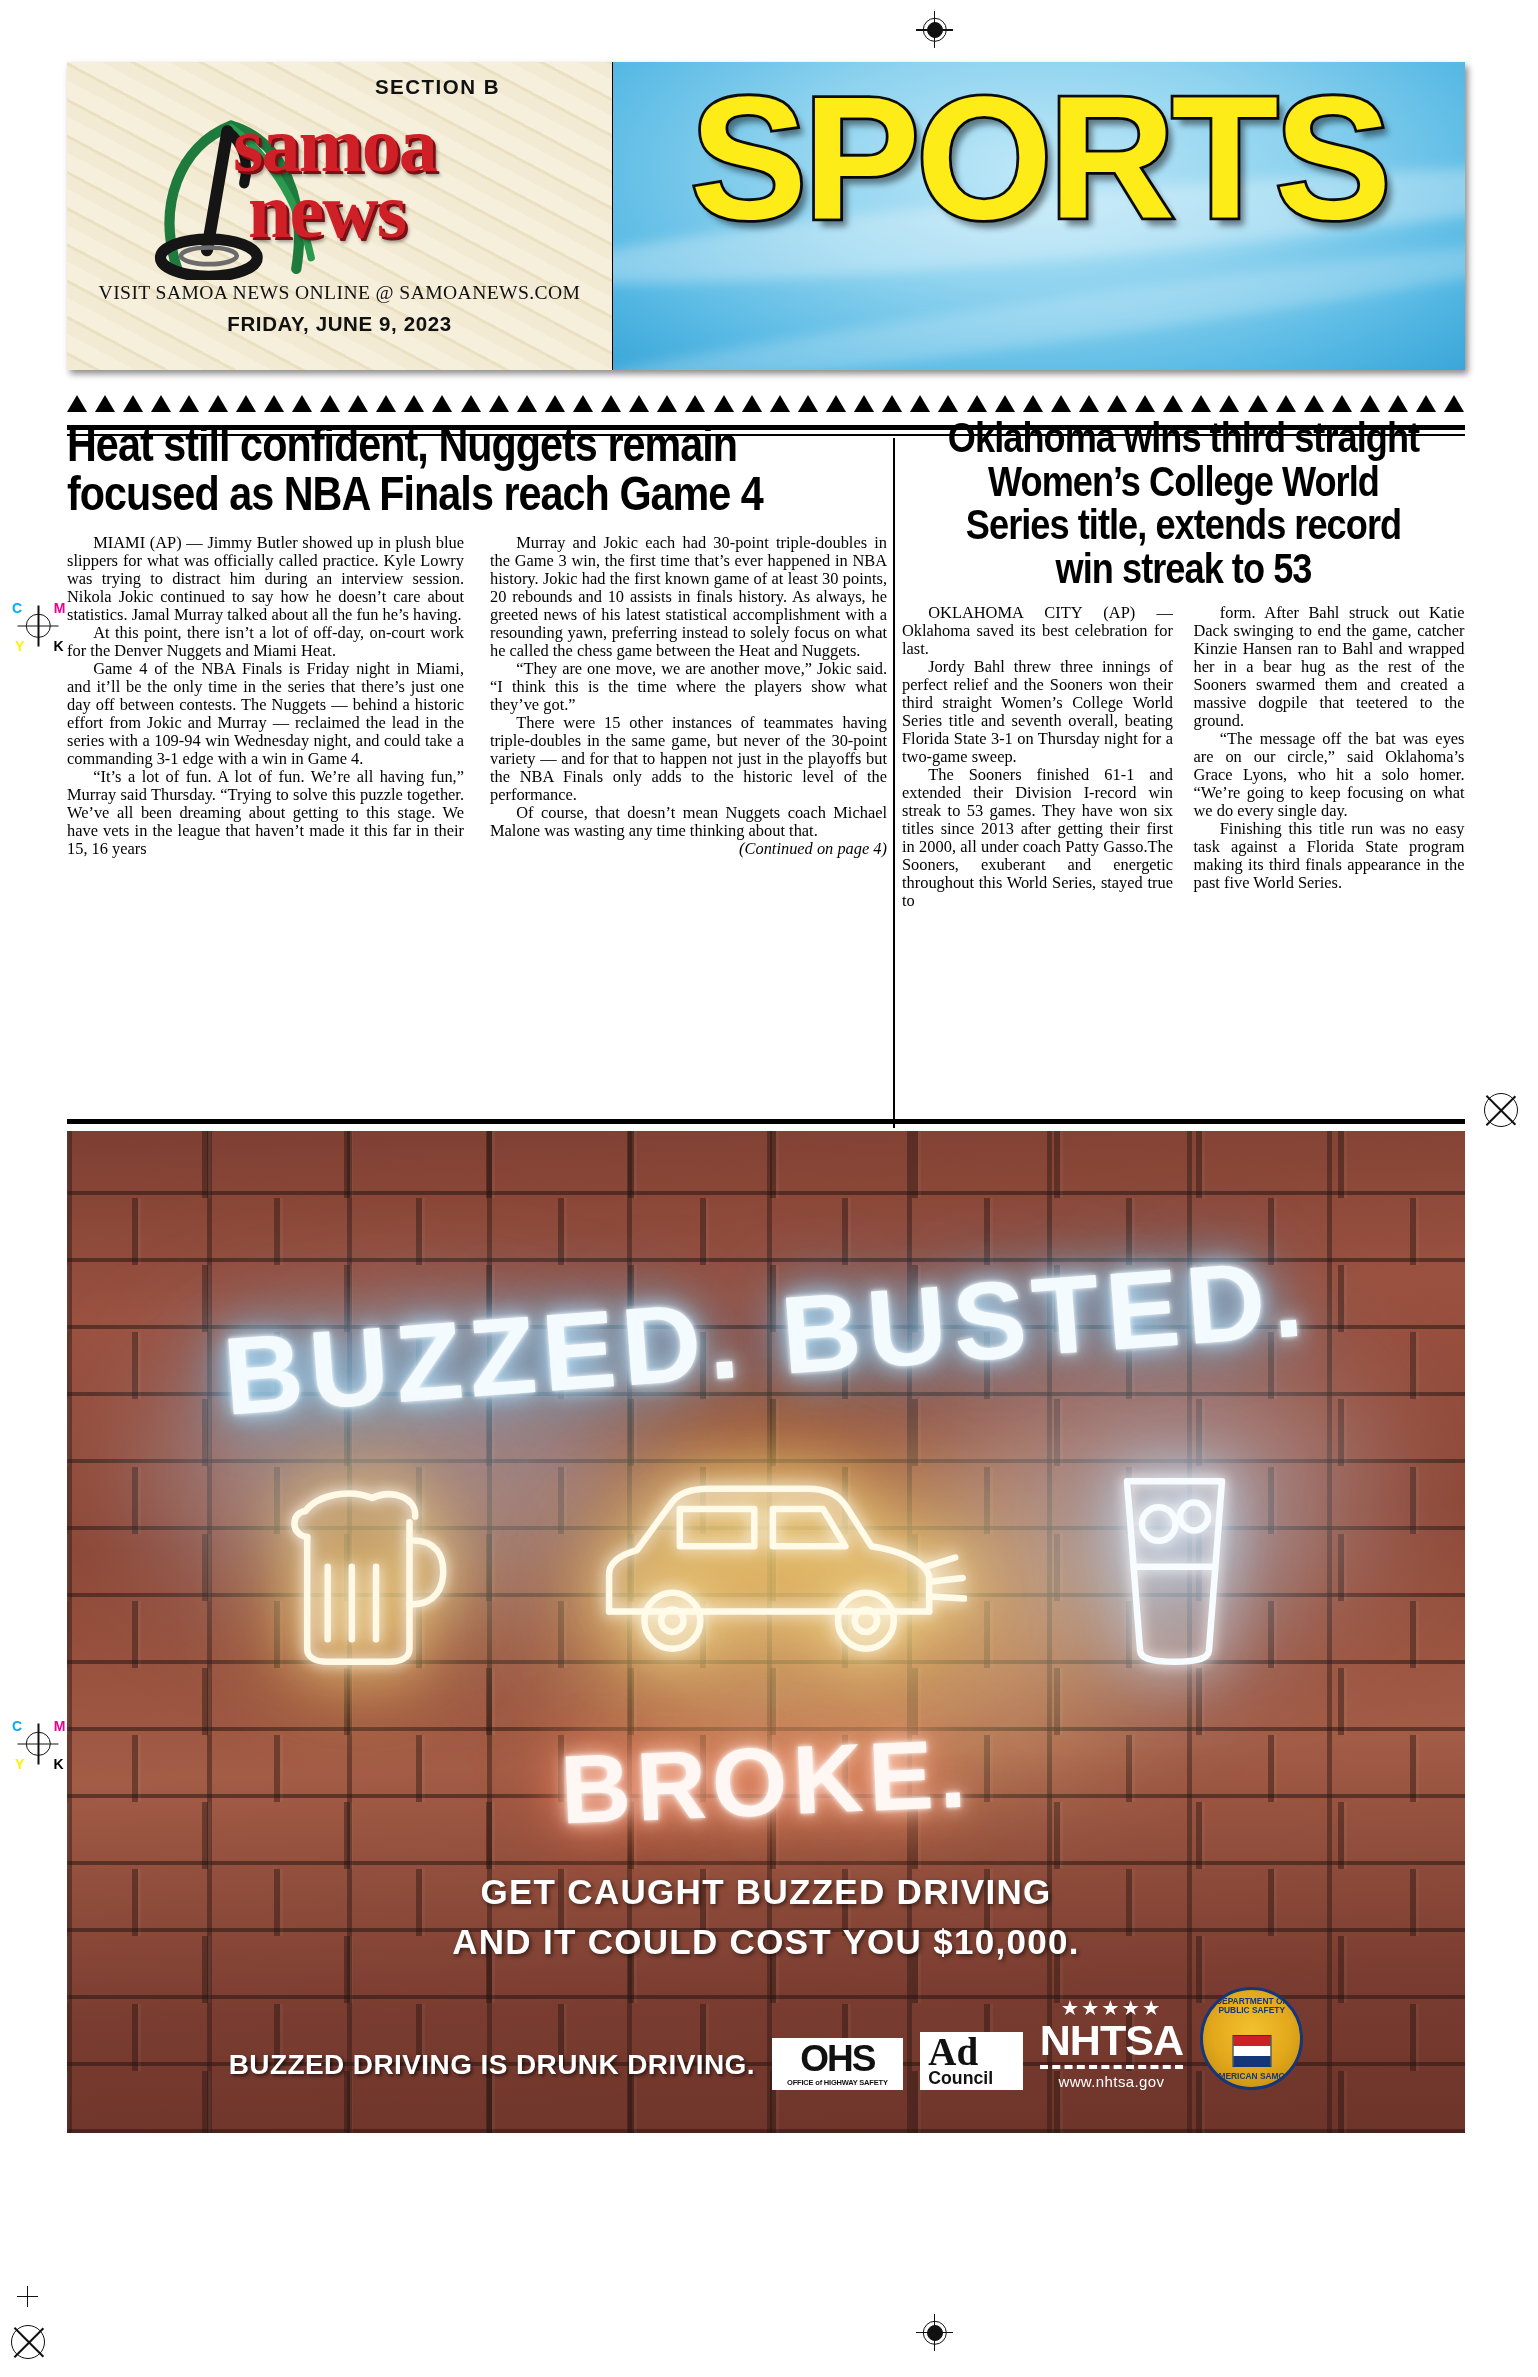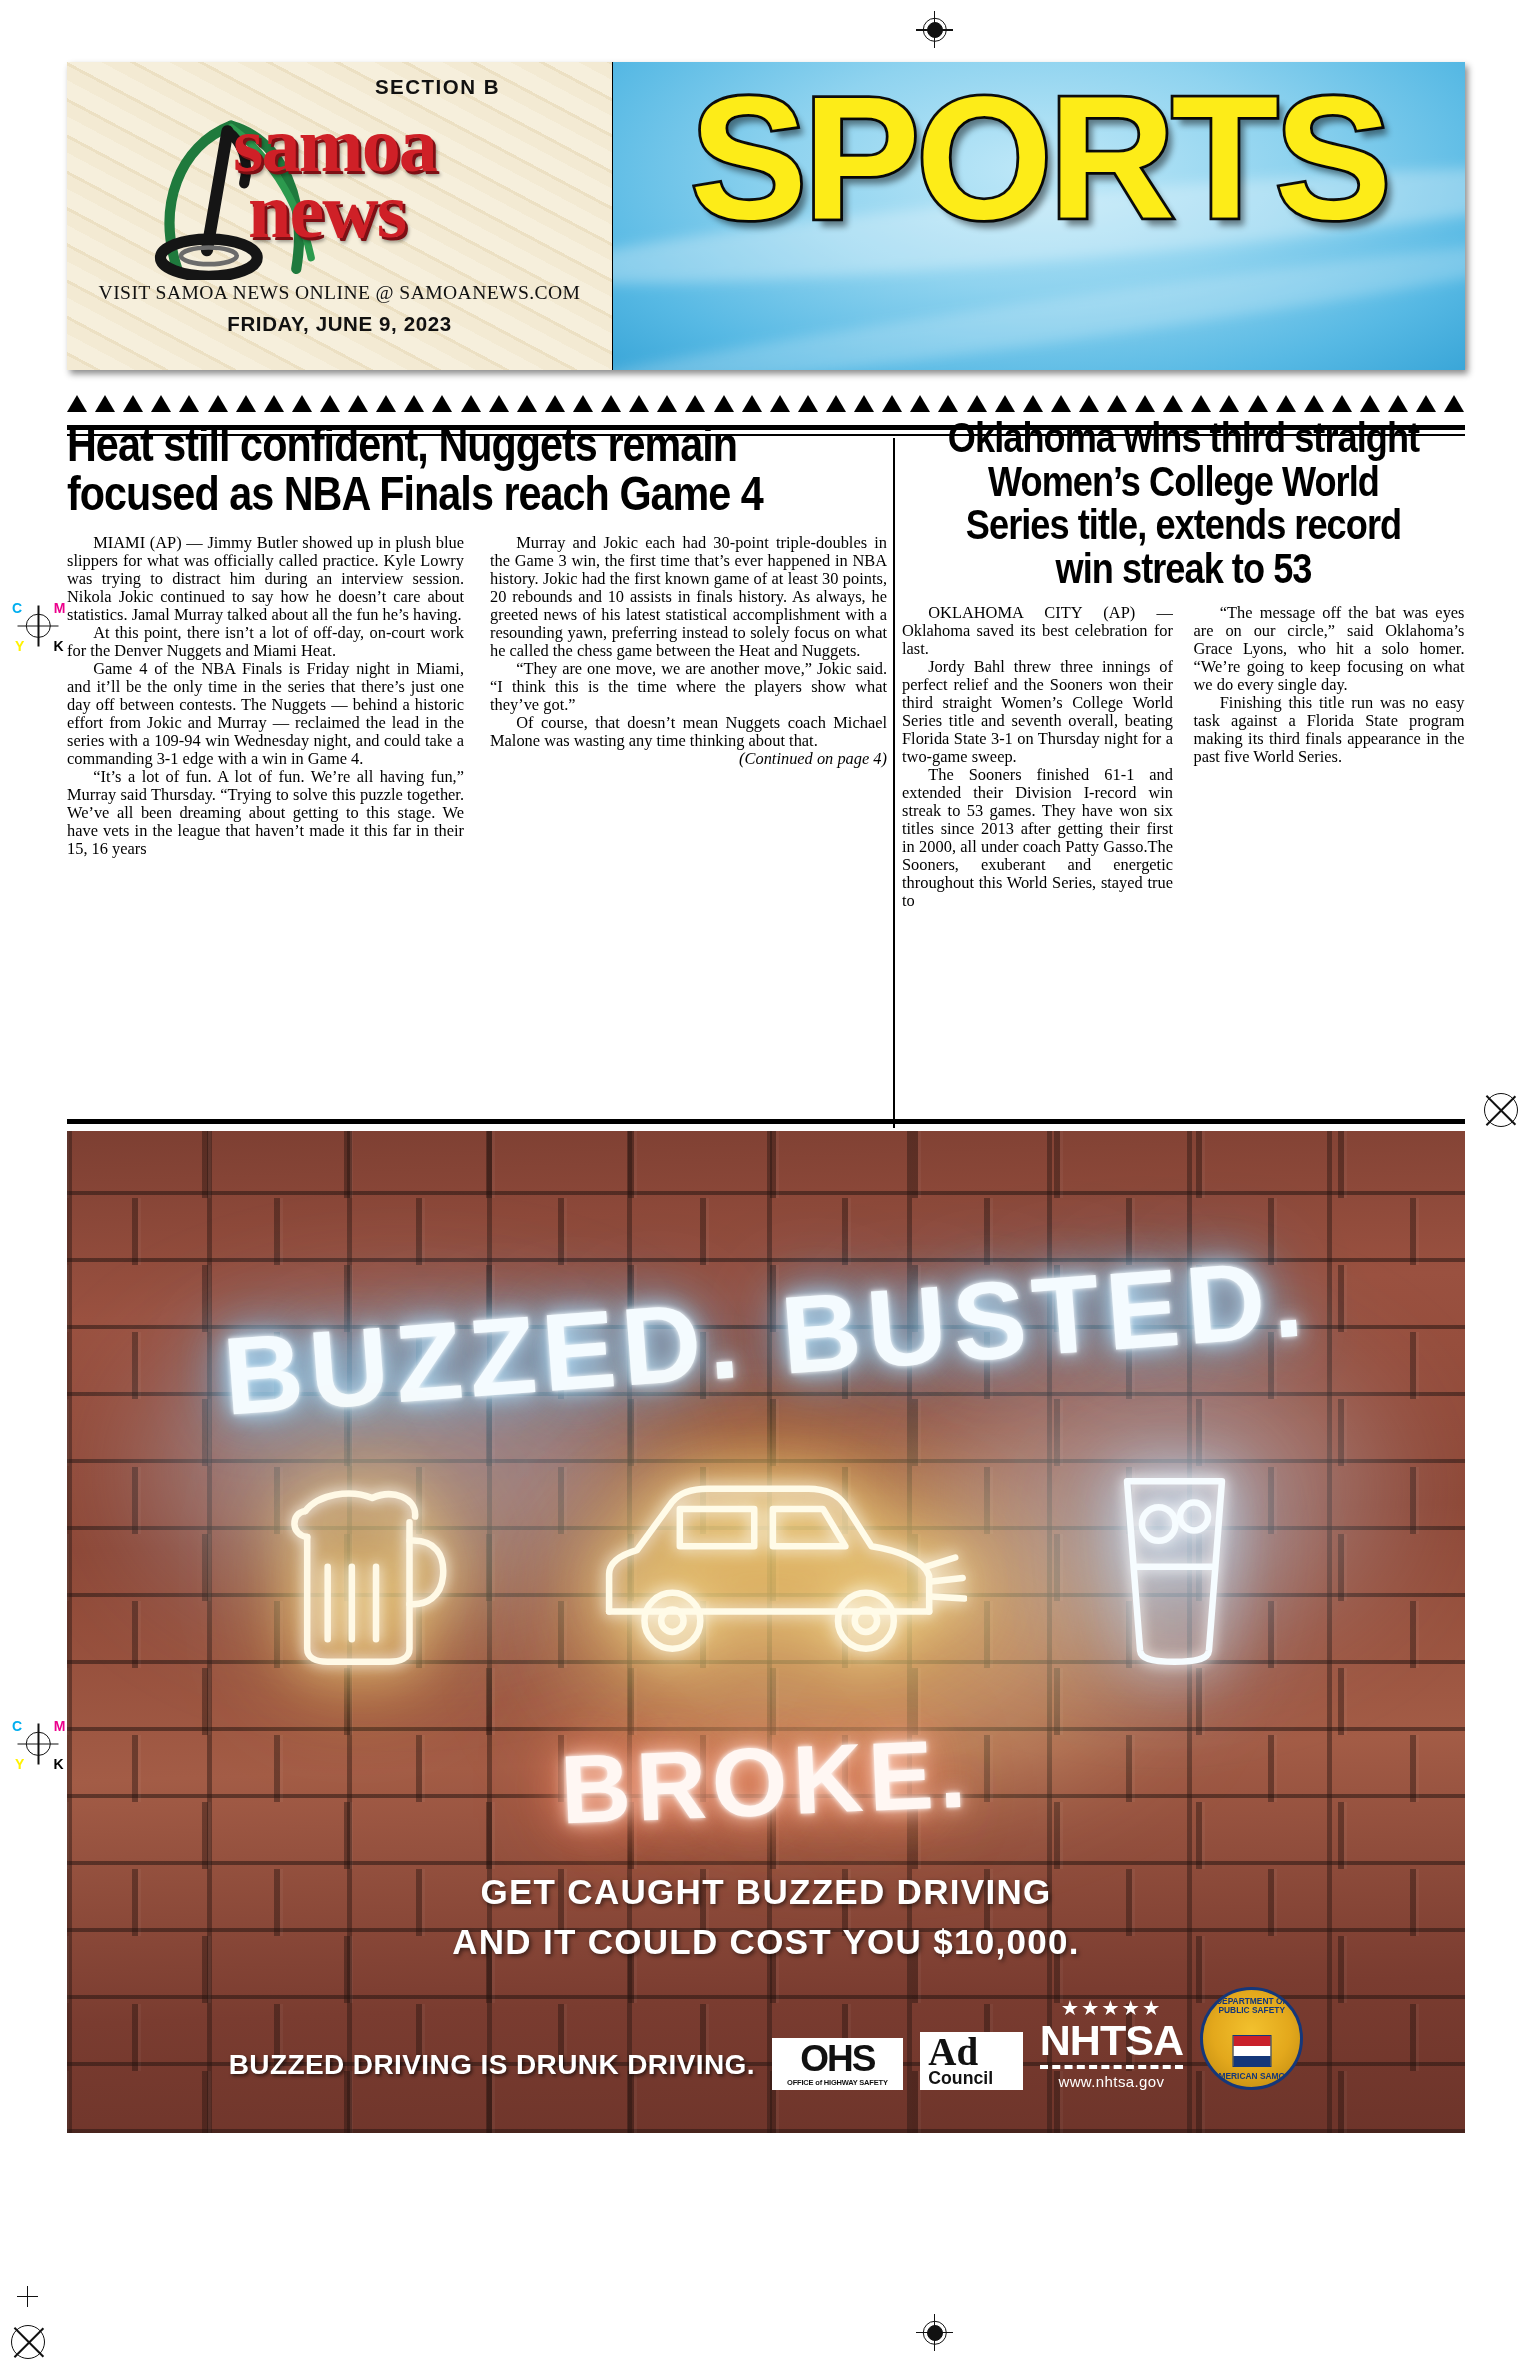--- a/index.html
+++ b/index.html
@@ -265,35 +265,37 @@
   <div class="cols">
     <div class="col">
       <p class="first">MIAMI (AP) — Jimmy Butler showed up in plush blue slippers for what was officially called practice. Kyle Lowry was trying to distract him during an interview session. Nikola Jokic continued to say how he doesn’t care about statistics. Jamal Murray talked about all the fun he’s having.</p>
       <p>At this point, there isn’t a lot of off-day, on-court work for the Denver Nuggets and Miami Heat.</p>
       <p>Game 4 of the NBA Finals is Friday night in Miami, and it’ll be the only time in the series that there’s just one day off between contests. The Nuggets — behind a historic effort from Jokic and Murray — reclaimed the lead in the series with a 109-94 win Wednesday night, and could take a commanding 3-1 edge with a win in Game 4.</p>
       <p>“It’s a lot of fun. A lot of fun. We’re all having fun,” Murray said Thursday. “Trying to solve this puzzle together. We’ve all been dreaming about getting to this stage. We have vets in the league that haven’t made it this far in their 15, 16 years</p>
     </div>
     <div class="col">
       <p>Murray and Jokic each had 30-point triple-doubles in the Game 3 win, the first time that’s ever happened in NBA history. Jokic had the first known game of at least 30 points, 20 rebounds and 10 assists in finals history. As always, he greeted news of his latest statistical accomplishment with a resounding yawn, preferring instead to solely focus on what he called the chess game between the Heat and Nuggets.</p>
       <p>“They are one move, we are another move,” Jokic said. “I think this is the time where the players show what they’ve got.”</p>
+      <p>There were 15 other instances of teammates having triple-doubles in the same game, but never of the 30-point variety — and for that to happen not just in the playoffs but the NBA Finals only adds to the historic level of the performance.</p>
       <p>Of course, that doesn’t mean Nuggets coach Michael Malone was wasting any time thinking about that.</p>
       <span class="contd">(Continued on page 4)</span>
     </div>
   </div>
 </div>
 
 <div class="story" id="story2">
   <div class="headline center">Oklahoma wins third straight Women’s College World Series title, extends record win streak to 53</div>
   <div class="cols">
     <div class="col">
       <p class="first">OKLAHOMA CITY (AP) — Oklahoma saved its best celebration for last.</p>
       <p>Jordy Bahl threw three innings of perfect relief and the Sooners won their third straight Women’s College World Series title and seventh overall, beating Florida State 3-1 on Thursday night for a two-game sweep.</p>
       <p>The Sooners finished 61-1 and extended their Division I-record win streak to 53 games. They have won six titles since 2013 after getting their first in 2000, all under coach Patty Gasso.The Sooners, exuberant and energetic throughout this World Series, stayed true to</p>
     </div>
     <div class="col">
+      <p class="first">form. After Bahl struck out Katie Dack swinging to end the game, catcher Kinzie Hansen ran to Bahl and wrapped her in a bear hug as the rest of the Sooners swarmed them and created a massive dogpile that teetered to the ground.</p>
       <p>“The message off the bat was eyes are on our circle,” said Oklahoma’s Grace Lyons, who hit a solo homer. “We’re going to keep focusing on what we do every single day.</p>
       <p>Finishing this title run was no easy task against a Florida State program making its third finals appearance in the past five World Series.</p>
     </div>
   </div>
 </div>
 
 <div id="ad">
     <div class="brick-row" style="top: 940px; background: repeating-linear-gradient(90deg, rgba(35, 18, 14, 0.42) 0px, rgba(35, 18, 14, 0.42) 5.6px, rgba(255, 255, 255, 0.04) 5.6px, rgba(255, 255, 255, 0.04) 9.3px, rgba(35, 18, 14, 0) 9.3px, rgba(35, 18, 14, 0) 142px);"></div>
     <div class="brick-row odd" style="top: 873px; background: repeating-linear-gradient(90deg, rgba(35, 18, 14, 0.42) 0px, rgba(35, 18, 14, 0.42) 5.6px, rgba(255, 255, 255, 0.04) 5.6px, rgba(255, 255, 255, 0.04) 9.3px, rgba(35, 18, 14, 0) 9.3px, rgba(35, 18, 14, 0) 142px);"></div>
     <div class="brick-row" style="top: 805px; background: repeating-linear-gradient(90deg, rgba(35, 18, 14, 0.42) 0px, rgba(35, 18, 14, 0.42) 5.6px, rgba(255, 255, 255, 0.04) 5.6px, rgba(255, 255, 255, 0.04) 9.3px, rgba(35, 18, 14, 0) 9.3px, rgba(35, 18, 14, 0) 142px);"></div>

